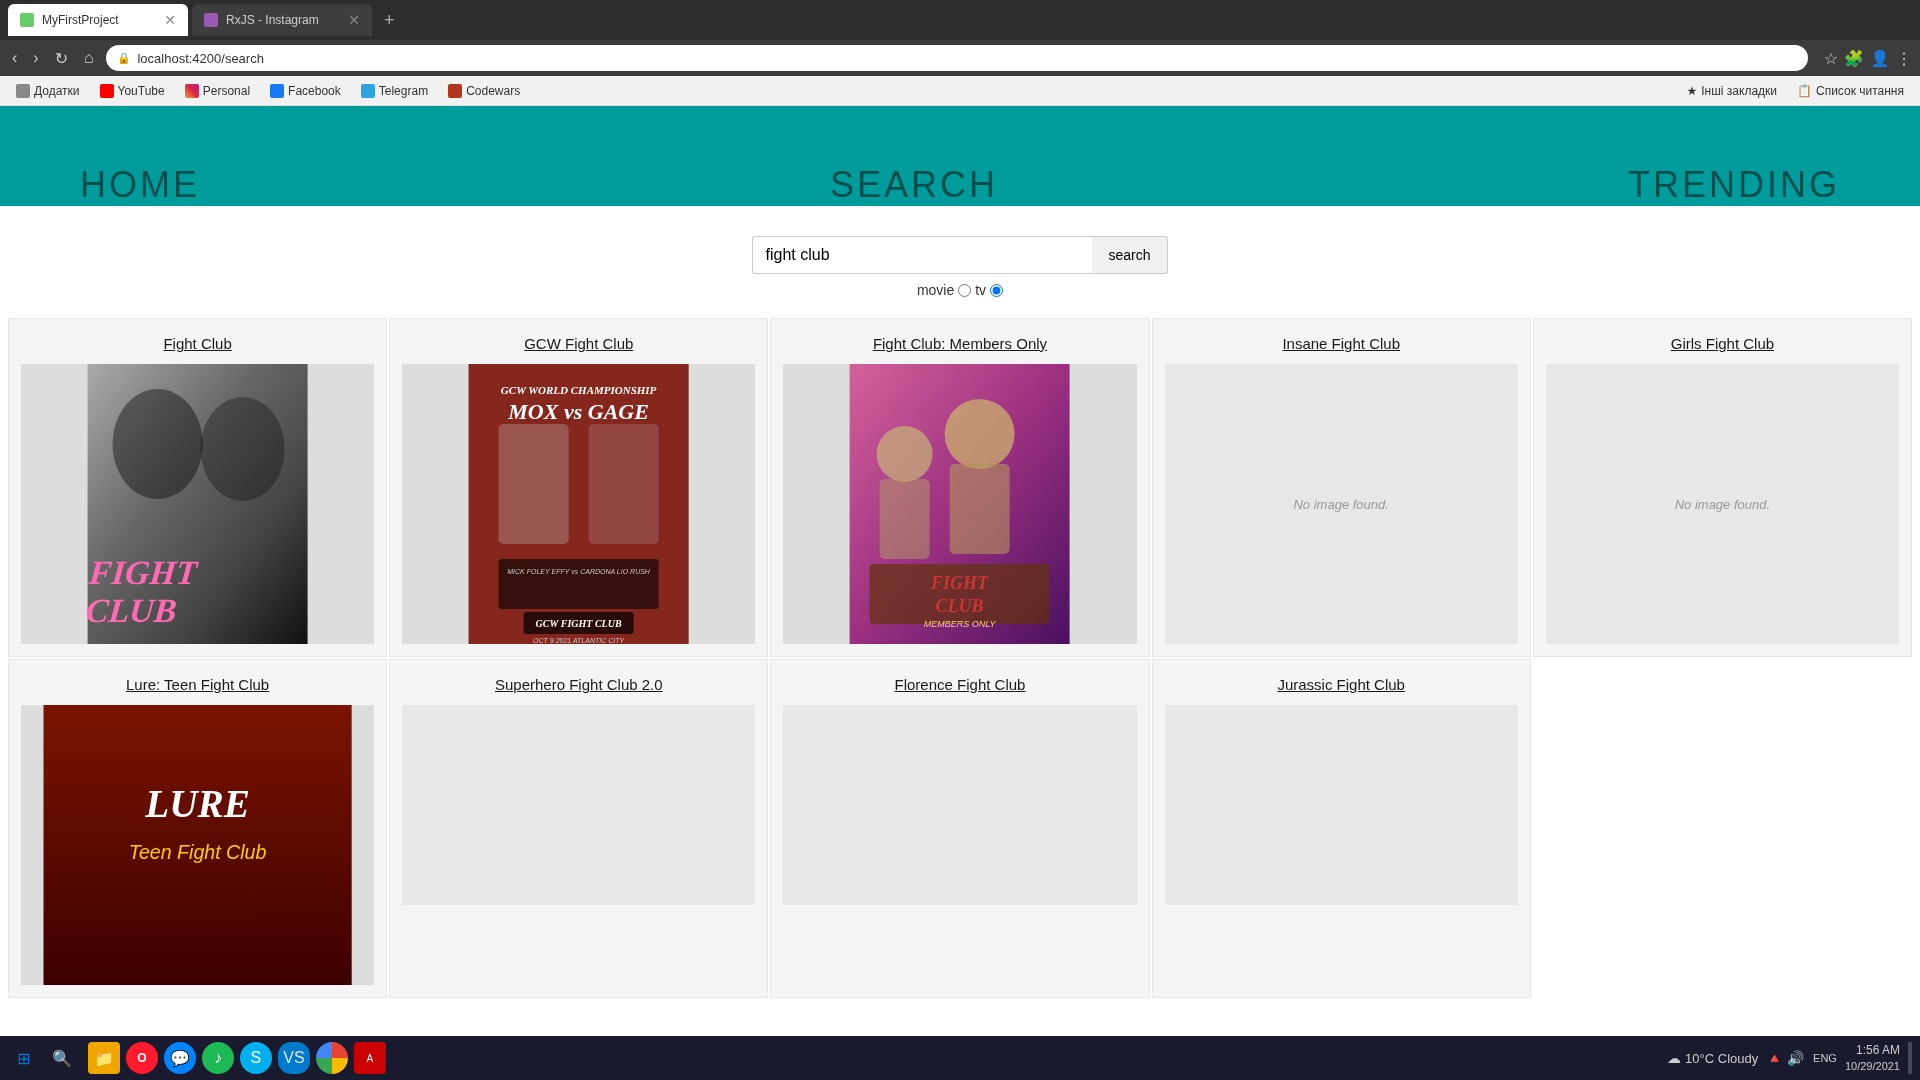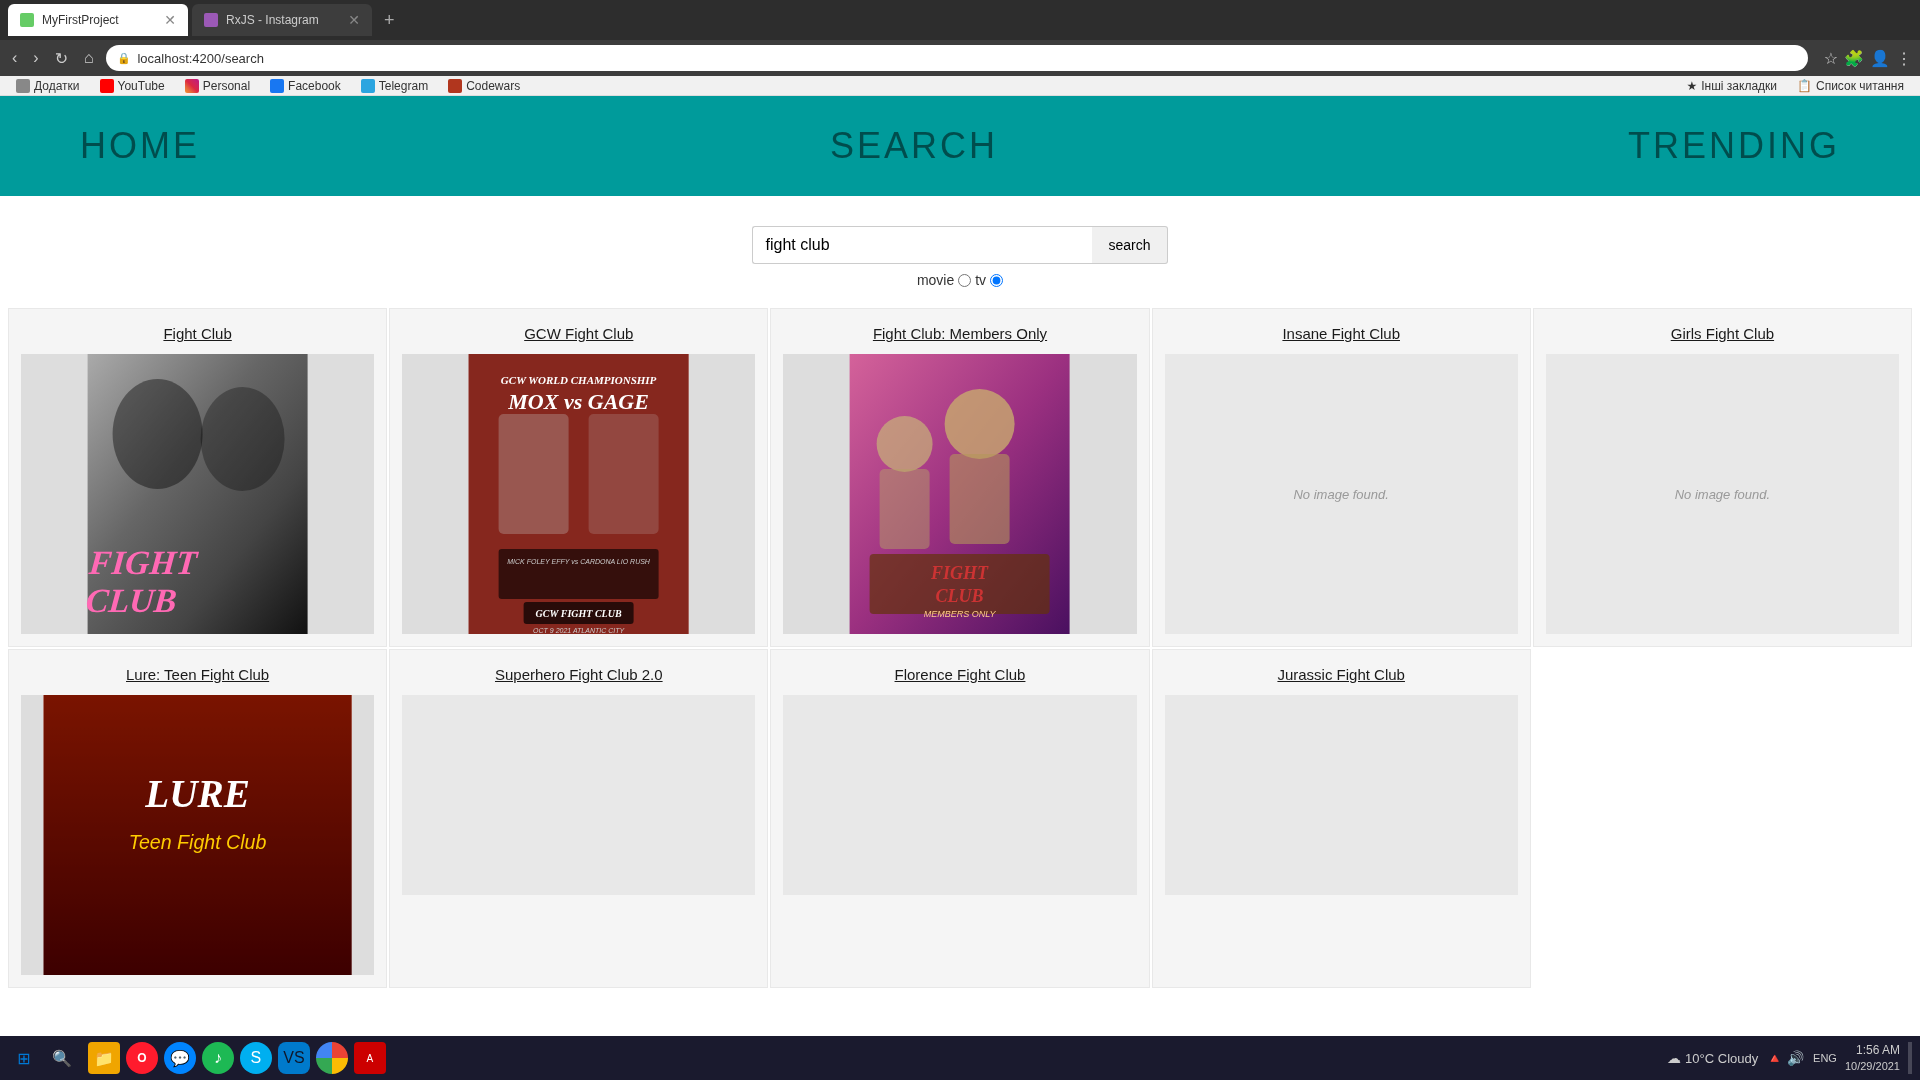--- a/index.html
+++ b/index.html
@@ -66,21 +66,21 @@
     .lock-icon { font-size: 11px; color: #555; }
     .address-actions {
       display: flex;
       gap: 6px;
       margin-left: 8px;
     }
     .addr-btn { color: #ccc; font-size: 16px; background: none; border: none; cursor: pointer; }
 
     .bookmarks-bar {
       background: #f1f1f1;
-      height: 20px;
+      height: 30px;
       display: flex;
       align-items: center;
       padding: 0 8px;
       gap: 4px;
       font-size: 12px;
       border-bottom: 1px solid #ddd;
     }
     .bm-item {
       display: flex;
       align-items: center;
@@ -97,21 +97,21 @@
     .bm-icon.fb { background: #1877f2; }
     .bm-icon.tg { background: #2ca5e0; }
     .bm-icon.cw { background: #b1361e; }
     .bm-separator { flex: 1; }
     .bm-right { display: flex; gap: 4px; align-items: center; font-size: 12px; color: #333; }
 
     
     .app-header {
       background: #009b9b;
       display: flex;
-      align-items: center;
+      align-items: flex-end;
       justify-content: space-between;
       padding: 0 80px;
       height: 100px;
     }
     .nav-link {
       font-size: 36px;
       font-weight: 300;
       color: rgba(0,0,0,0.5);
       text-decoration: none;
       letter-spacing: 3px;
@@ -499,21 +499,21 @@
 
 <div class="taskbar">
   <button class="start-btn tb-icon windows">⊞</button>
   <button class="start-btn" style="color:#ccc;font-size:16px;">🔍</button>
   <div class="taskbar-icons">
     <div class="tb-icon" style="background:#f0a500;color:#fff;border-radius:4px;">📁</div>
     <div class="tb-icon opera" style="font-size:12px;font-weight:bold;">O</div>
     <div class="tb-icon" style="background:#0084ff;border-radius:50%;color:#fff;">💬</div>
     <div class="tb-icon spotify">♪</div>
     <div class="tb-icon" style="background:#00aff0;border-radius:50%;color:#fff;">S</div>
-    <div class="tb-icon" style="background:#007acc;border-radius:8px;color:#0f172a;">VS</div>
+    <div class="tb-icon" style="background:#007acc;border-radius:13px;color:#e5e5e5;">VS</div>
     <div class="tb-icon" style="border-radius:50%;background:conic-gradient(#ea4335 0deg 90deg, #fbbc04 90deg 180deg, #34a853 180deg 270deg, #4285f4 270deg 360deg);"></div>
     <div class="tb-icon" style="background:#cc0000;color:#fff;border-radius:4px;font-size:10px;">A</div>
   </div>
   <span class="taskbar-sep"></span>
   <div class="taskbar-right">
     <div class="sys-icons">
       <span class="sys-icon">☁</span>
       <span style="font-size:13px;color:#ccc;">10°C  Cloudy</span>
     </div>
     <div class="sys-icons">

